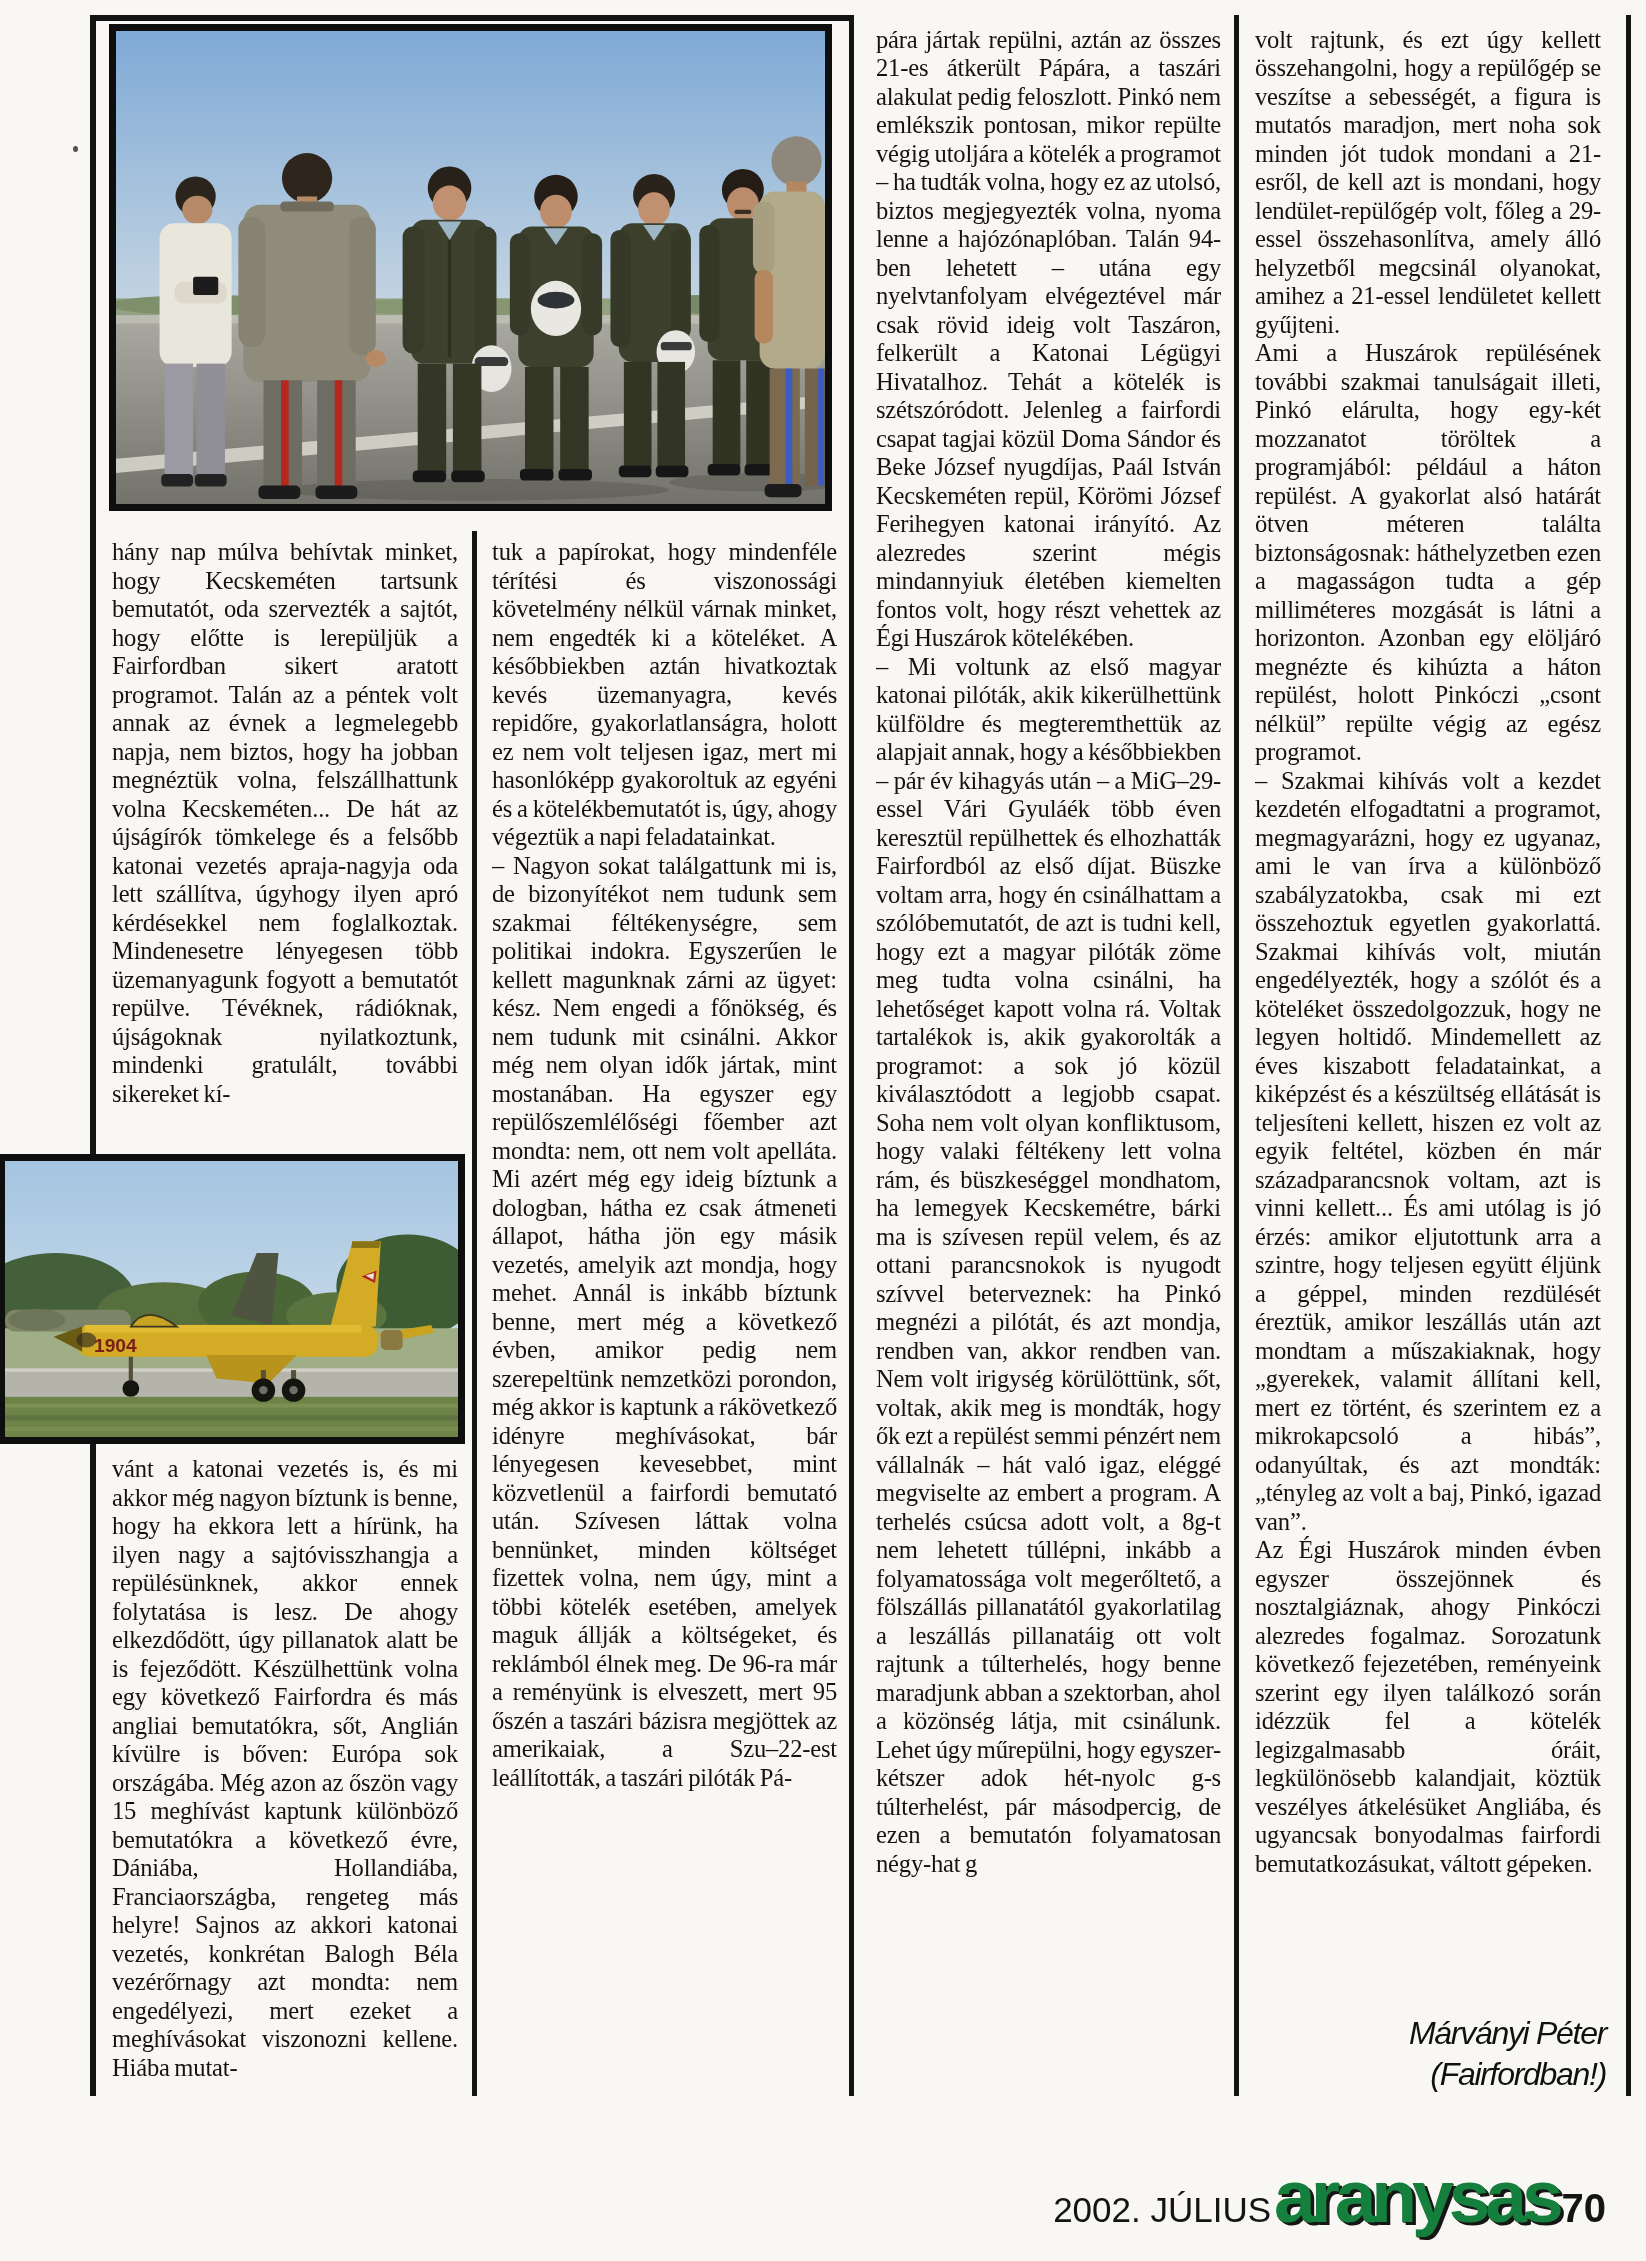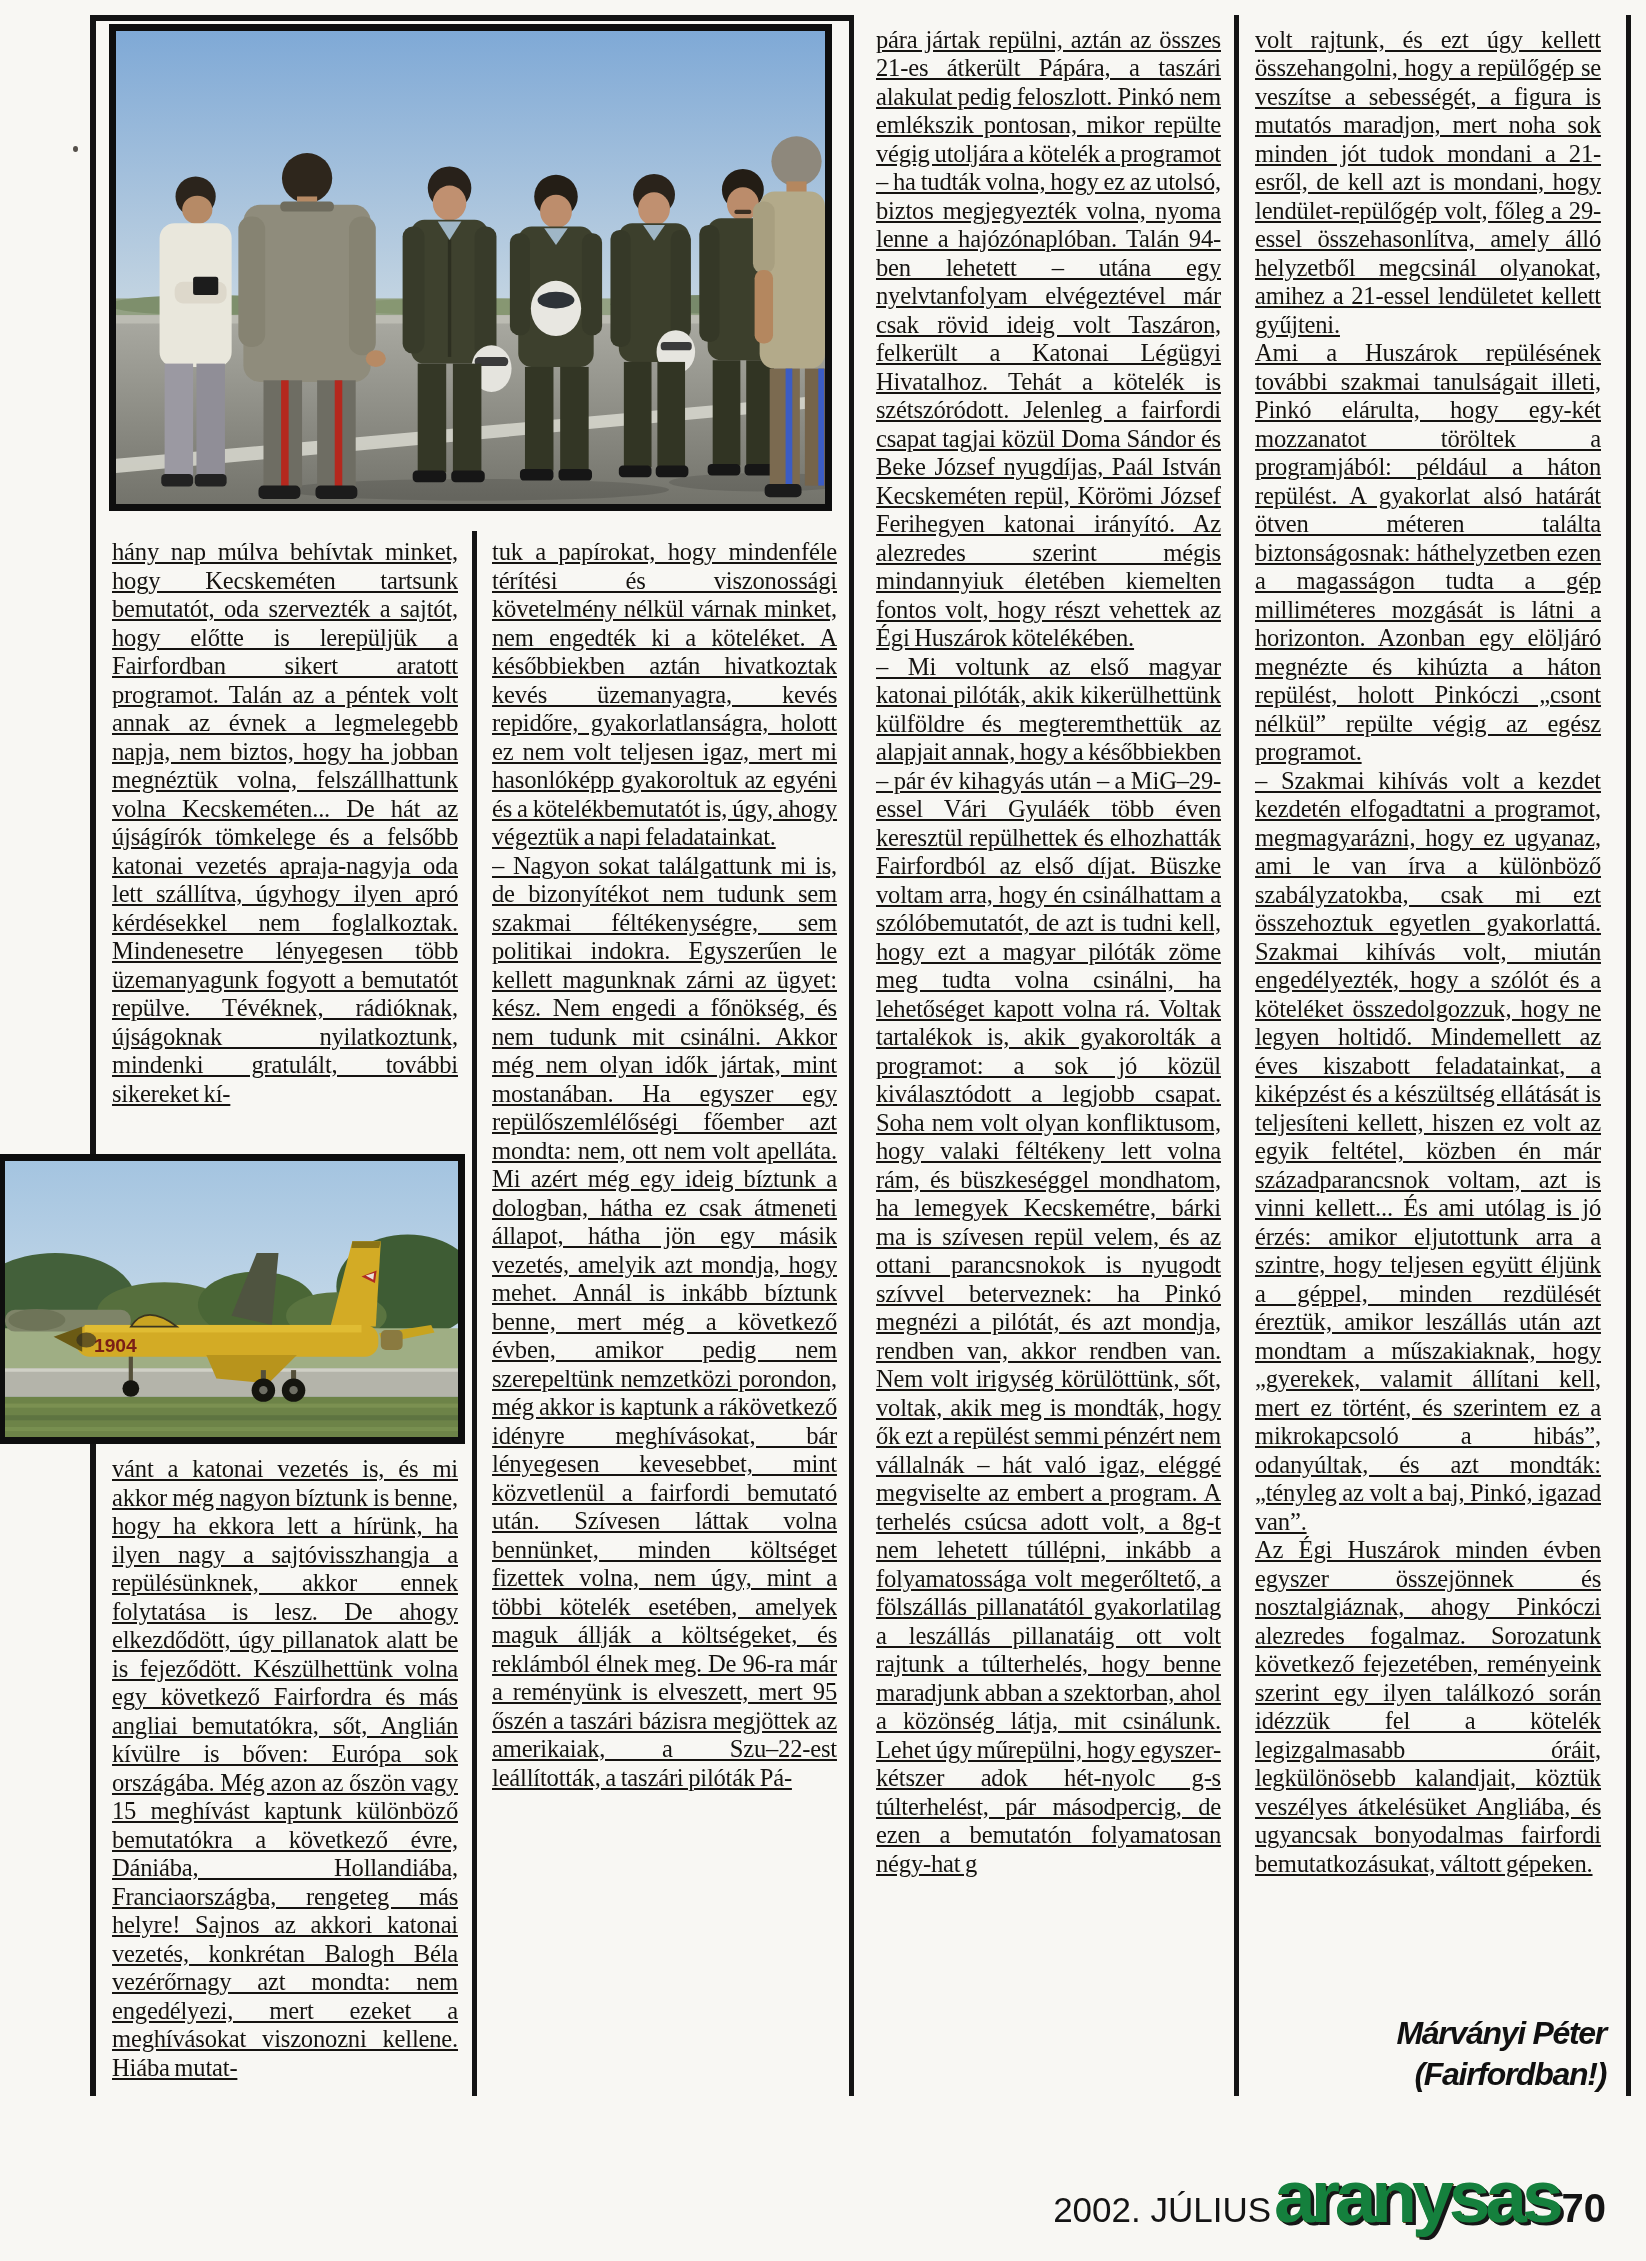--- a/index.html
+++ b/index.html
@@ -14,32 +14,32 @@
   
   .photo{position:absolute; border:7.6px solid #0e0e0e; background:#9db6cd; box-sizing:border-box;}
   .photo svg{display:block;width:100%;height:100%;}
   .photo-top{left:109px; top:24px; width:723px; height:487px;}
   .photo-mig{left:-1.7px; top:1154px; width:467px; height:290px; z-index:3;}
   
   .col{
     position:absolute; text-align:justify; overflow:hidden;
     font-size:24.6px; line-height:28.5px; letter-spacing:-0.2px; word-spacing:-1.3px;
   }
-  .col p{margin:0; padding:0;text-decoration:underline;}
+  .col p{margin:0; padding:0;}
   .col p.ital{font-style:italic;}
   .c1a{left:112px; top:538px;  width:346px; height:609px;}
   .c1b{left:112px; top:1455px; width:346px; height:640px;}
   .c2 {left:492px; top:538px;  width:345px; height:1557px;}
   .c3 {left:876px; top:25.5px;  width:345px; height:2069px;}
   .c4 {left:1255px; top:25.5px;  width:346px; height:1962px;}
   
   .signature{
     position:absolute; left:1255px; top:2013px; width:351px;
     text-align:right; font-family:"Liberation Sans","DejaVu Sans",sans-serif;
-    font-weight:bold; font-style:italic; font-size:32px; line-height:41px;
+    font-weight:normal; font-style:italic; font-size:32px; line-height:41px;
     letter-spacing:-1.3px; color:#101010;
   }
   
   .footer{
     position:absolute; right:41px; top:2153px; height:93px;
     display:flex; align-items:baseline; gap:3px;
     font-family:"Liberation Sans","DejaVu Sans",sans-serif; color:#141414;
   }
   .footer .date{font-size:35px; letter-spacing:0px;}
   .footer .logo{

